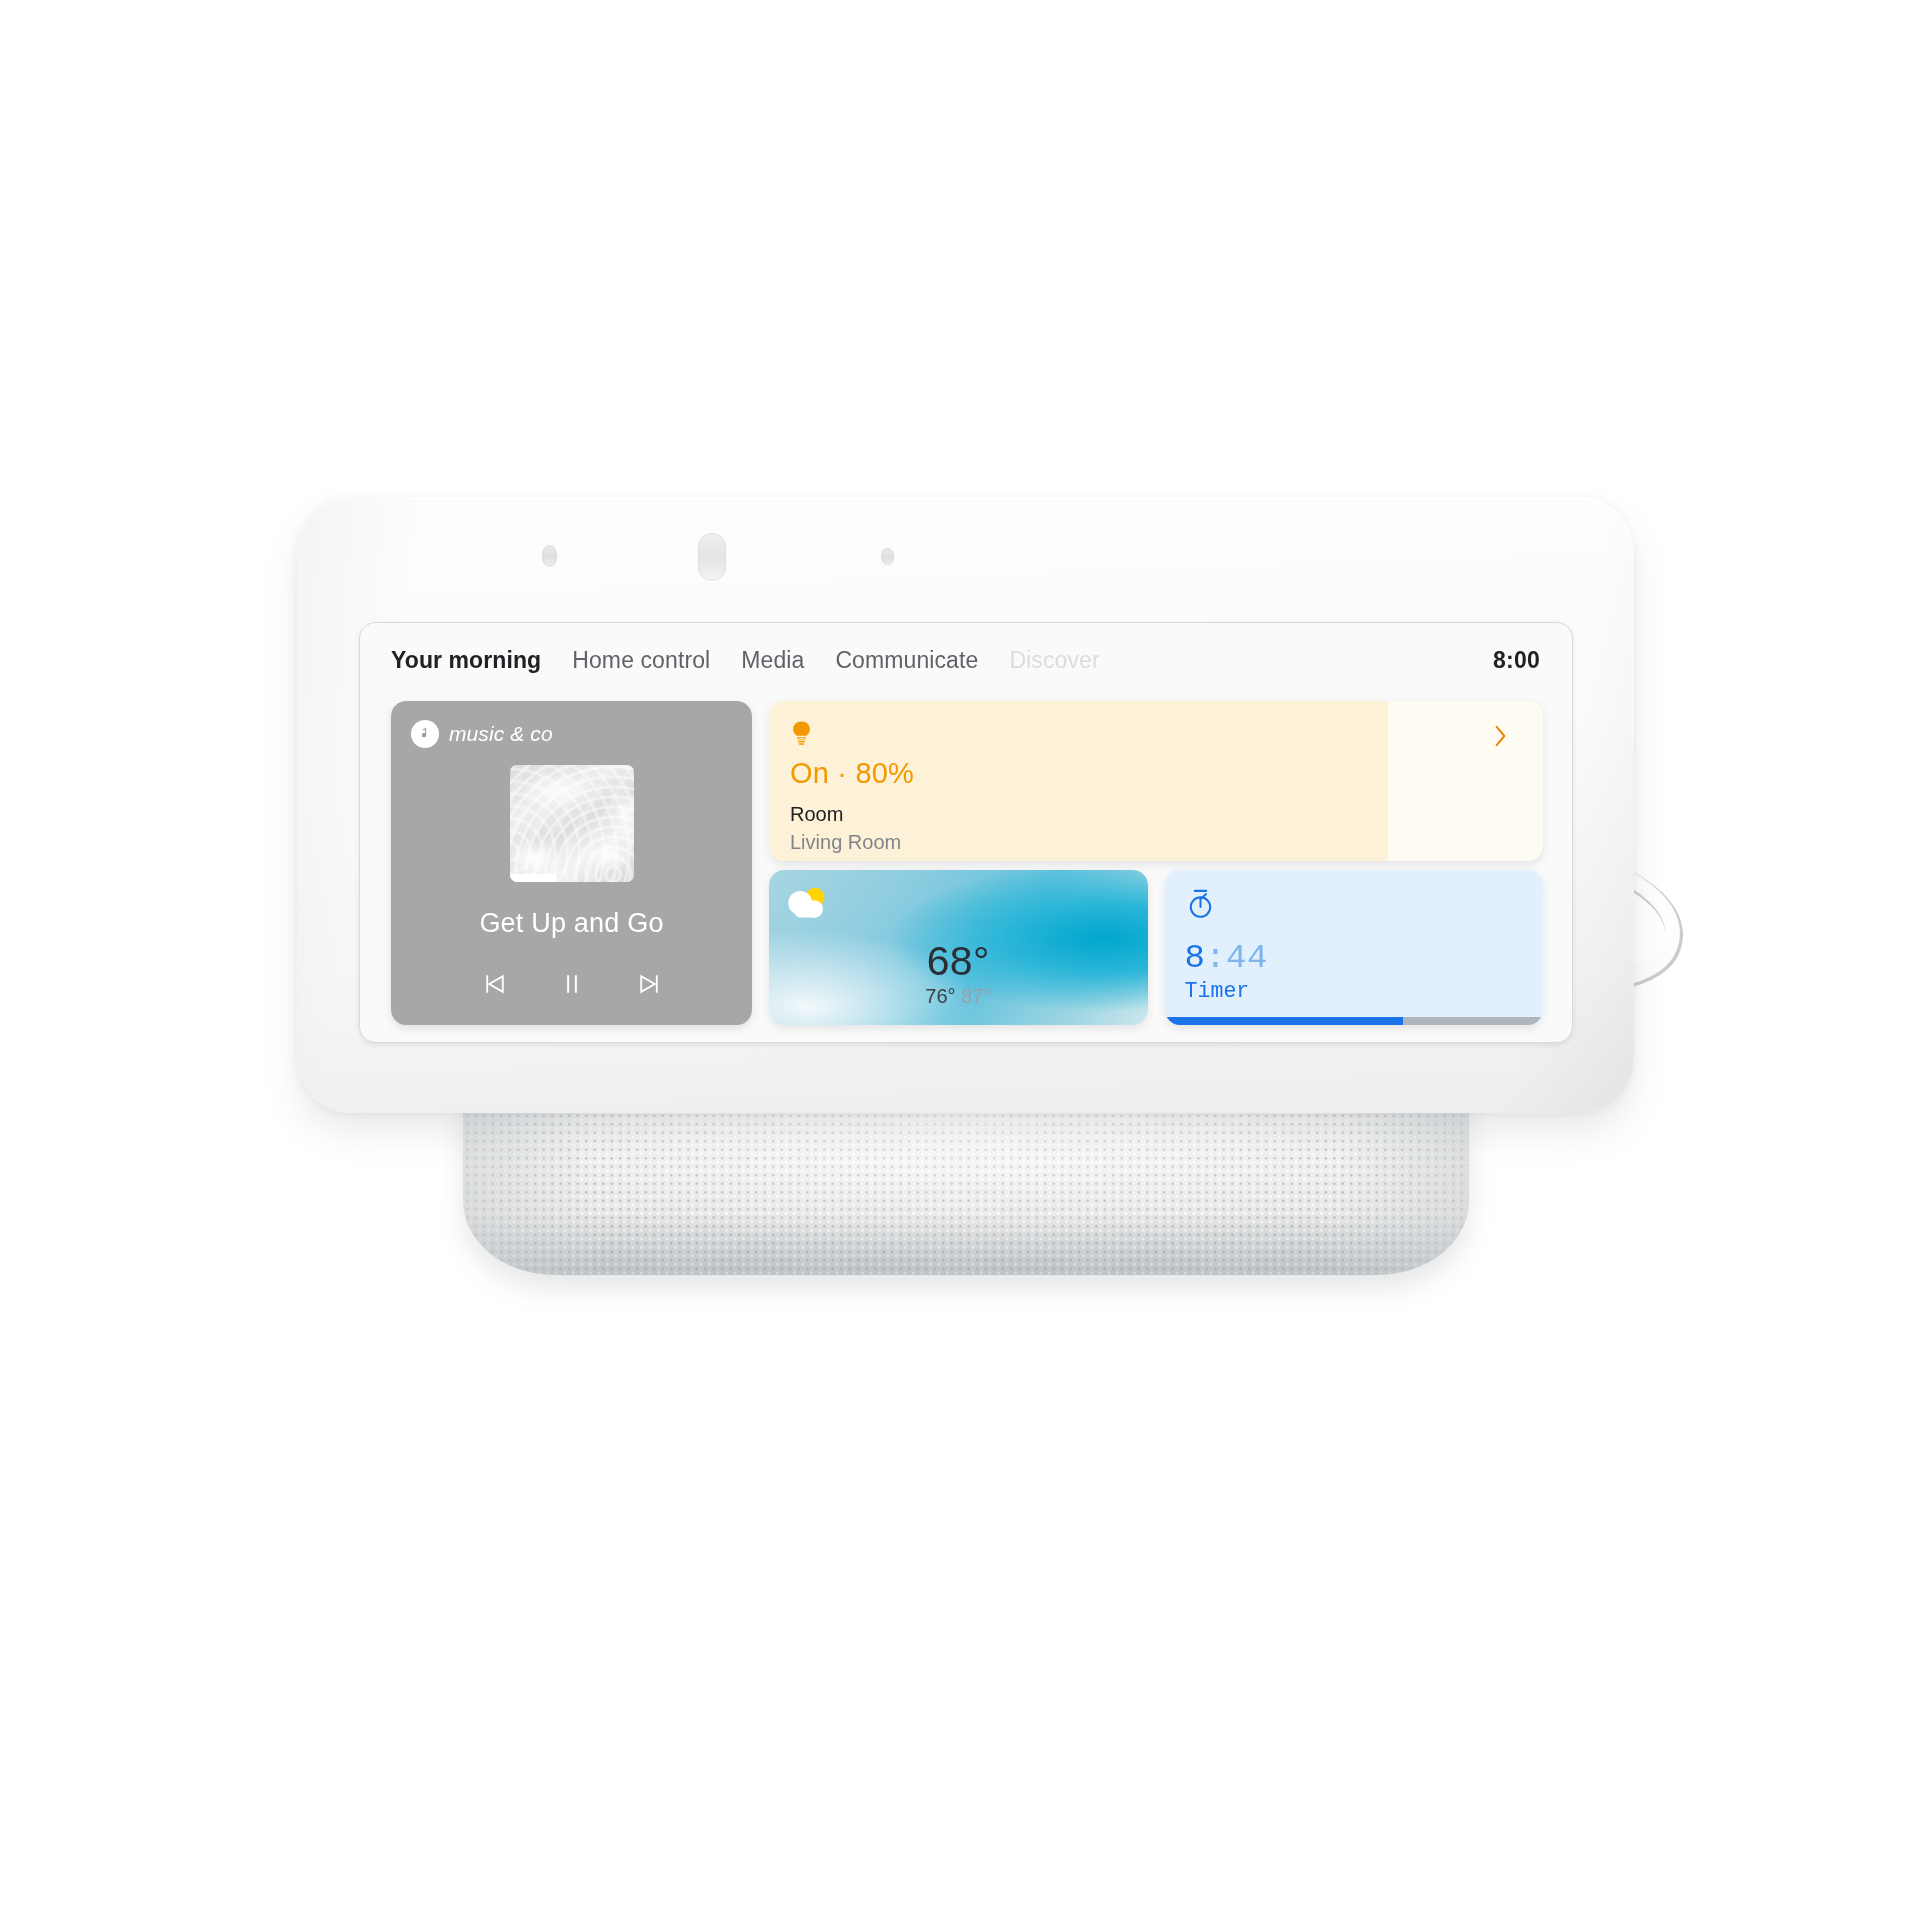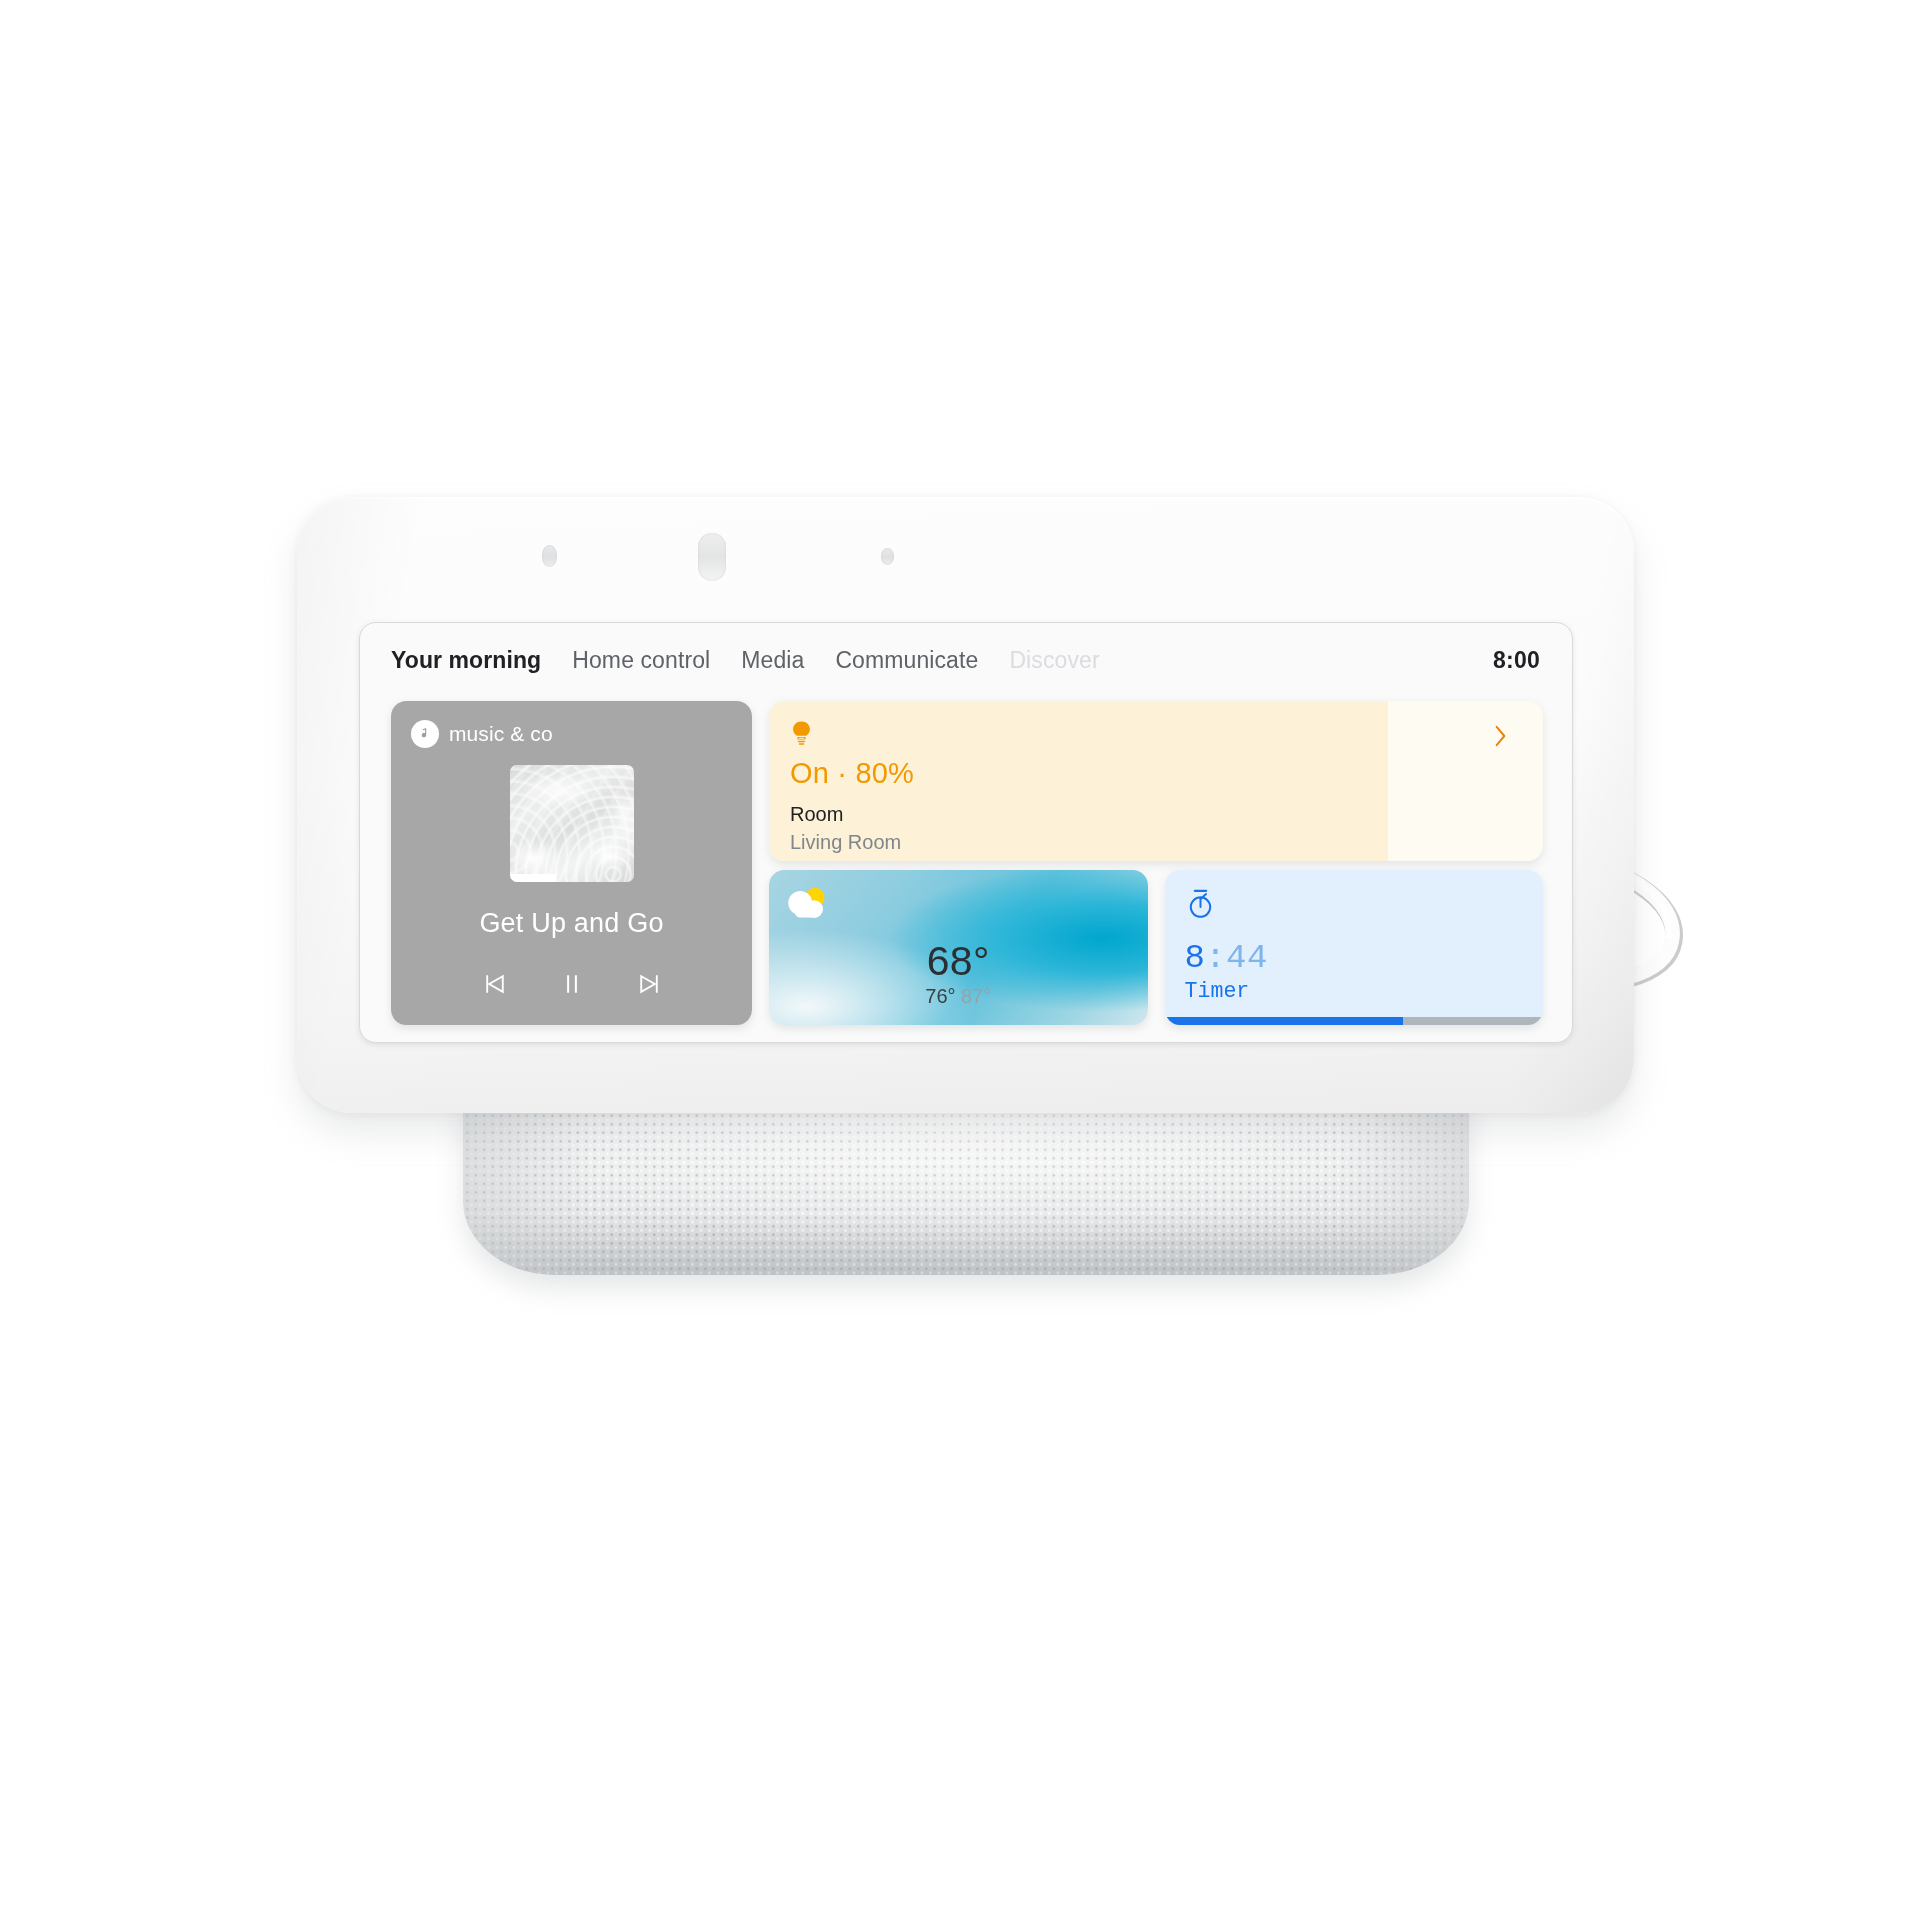--- a/index.html
+++ b/index.html
@@ -192,20 +192,21 @@
     width: 28px; height: 28px;
     border-radius: 50%;
     background: #ffffff;
     display: flex; align-items: center; justify-content: center;
   }
   #media-source-name {
     color: #ffffff;
     font-size: 21px;
     letter-spacing: 0.1px;
     line-height: 1;
+    font-style: italic;
   }
   #album-art {
     position: absolute;
     left: 50%;
     top: 64px;
     transform: translateX(-50%);
     width: 124px;
     height: 117px;
     border-radius: 7px;
     overflow: hidden;

